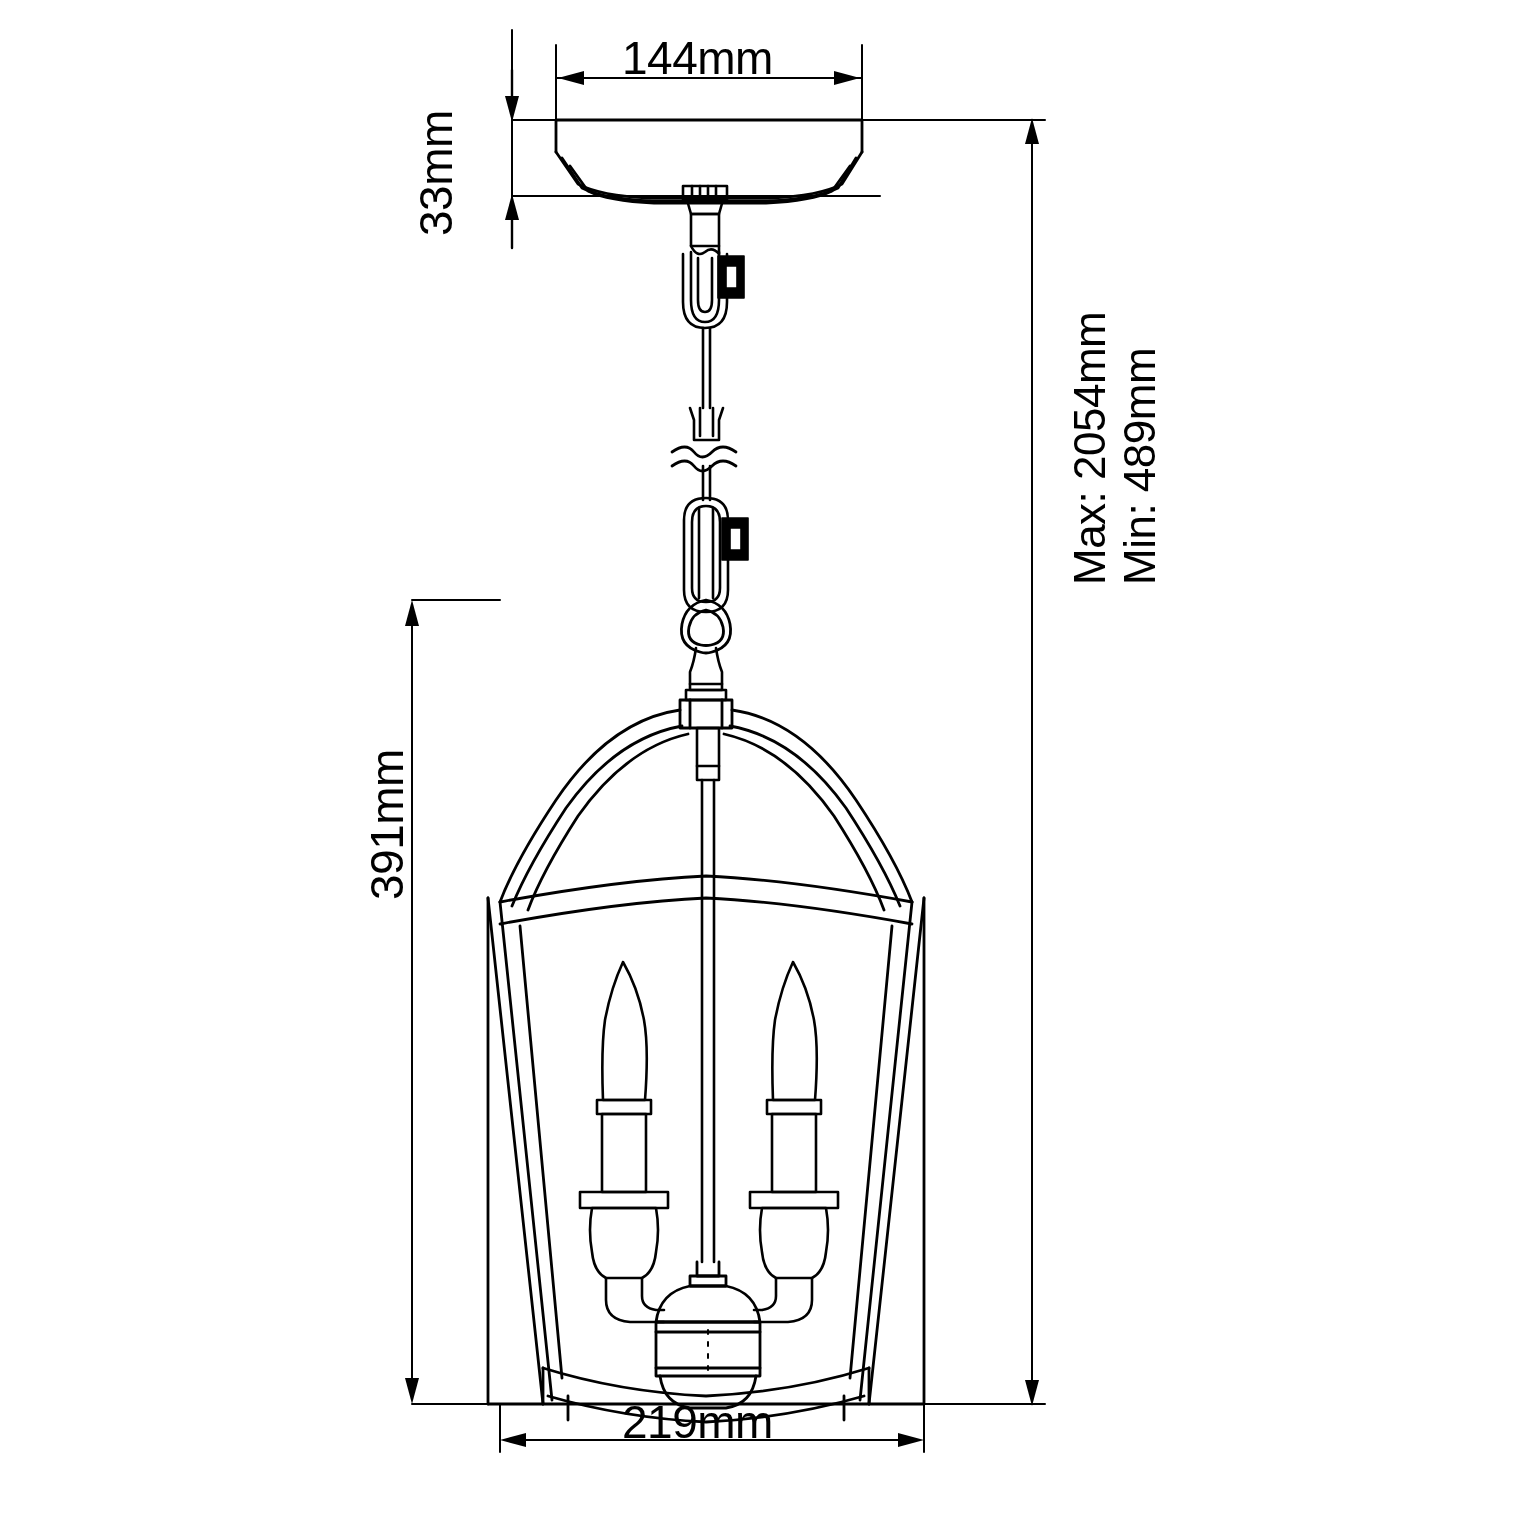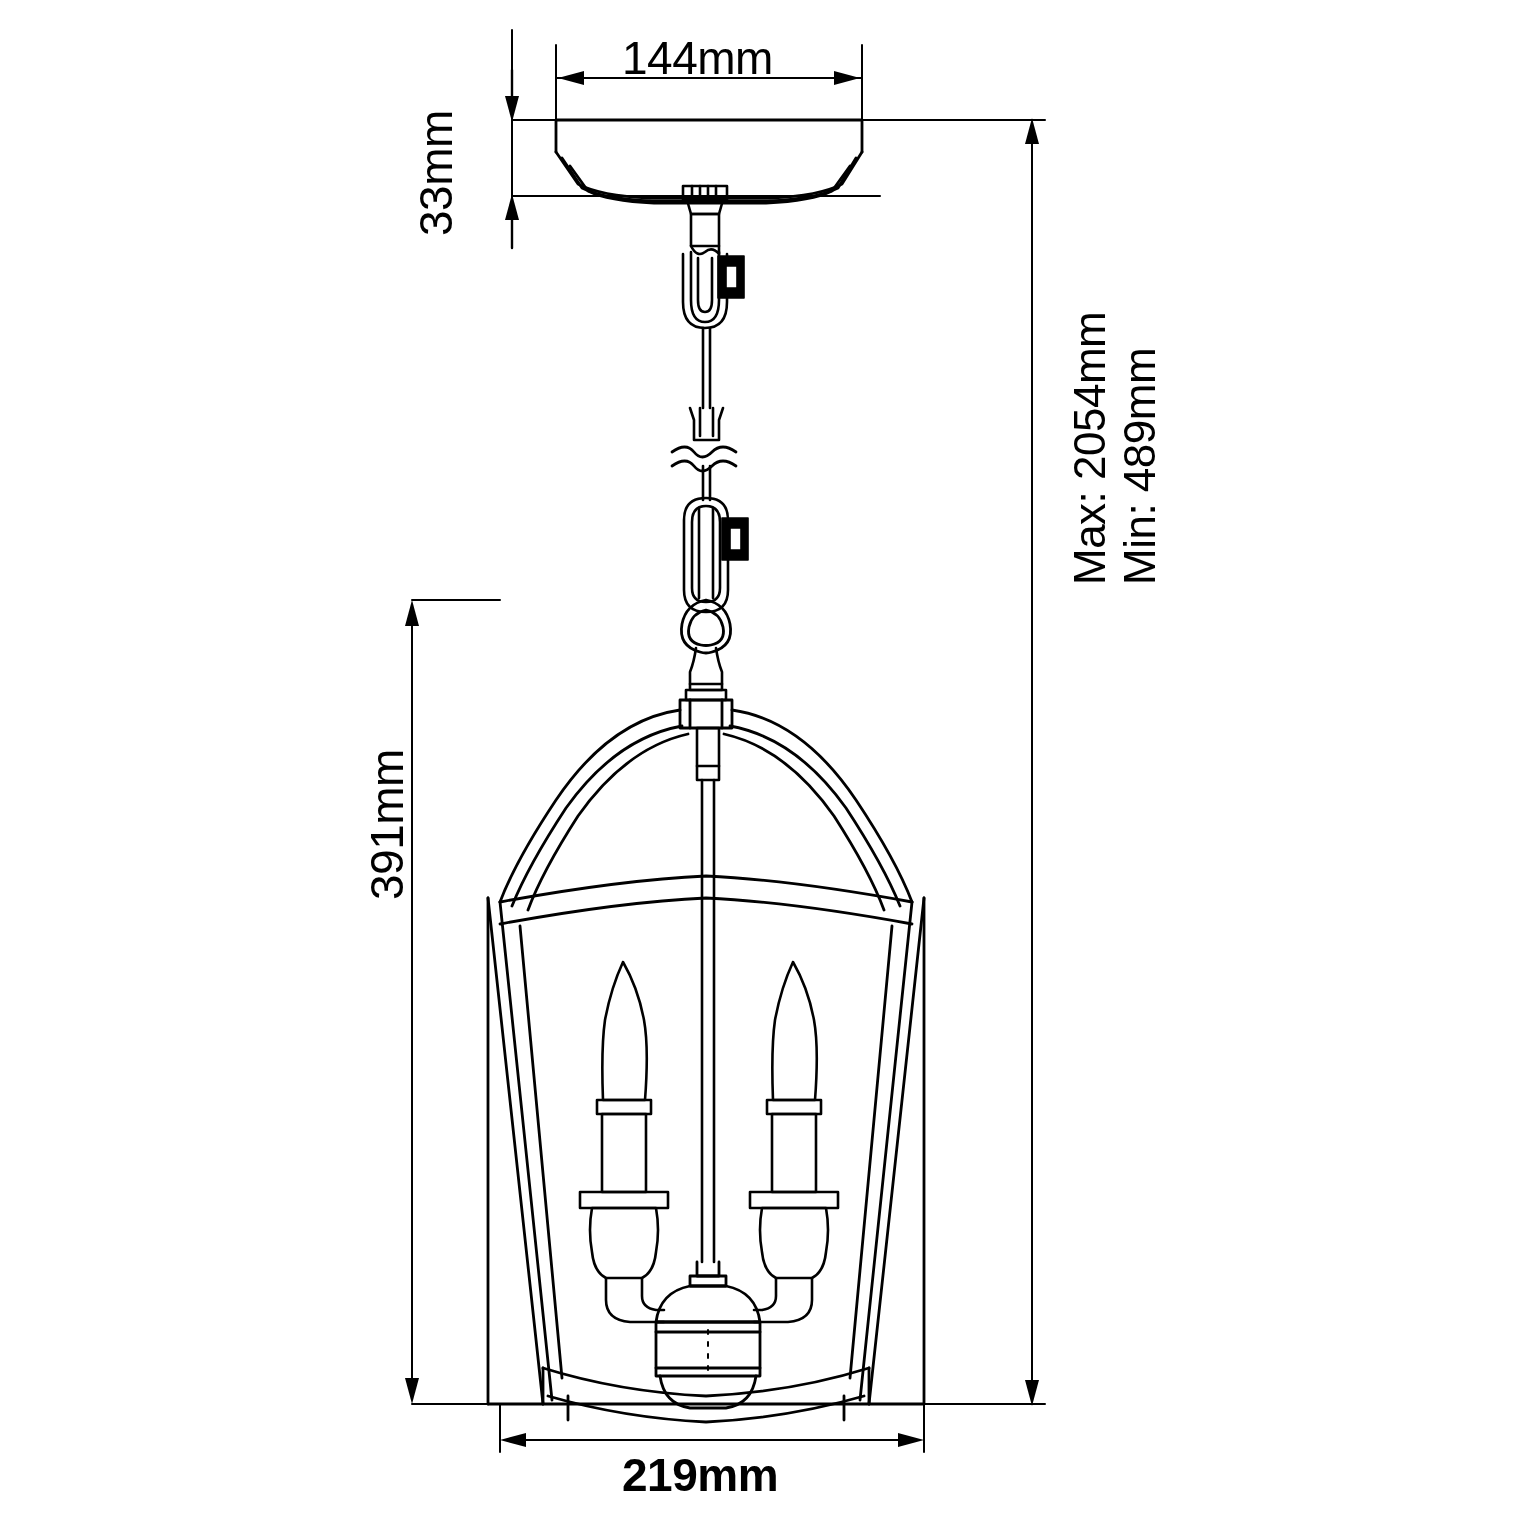--- a/index.html
+++ b/index.html
@@ -60,23 +60,22 @@
   }
   #label-max {
     left: 1065px;
     top: 585px;
     font-size: 44px;
     transform: rotate(-90deg);
     transform-origin: left top;
   }
   #label-219 {
     left: 622px;
-    top: 1448px;
+    top: 1395px;
     font-size: 46px;
-    font-weight: bold;
   }
 </style>
 </head>
 <body>
 
 <div id="page">
 
   <svg id="drawing" viewBox="0 0 1540 1540">
     <g fill="none" stroke="#000000" stroke-width="2.6" stroke-linejoin="round" stroke-linecap="round">
 

